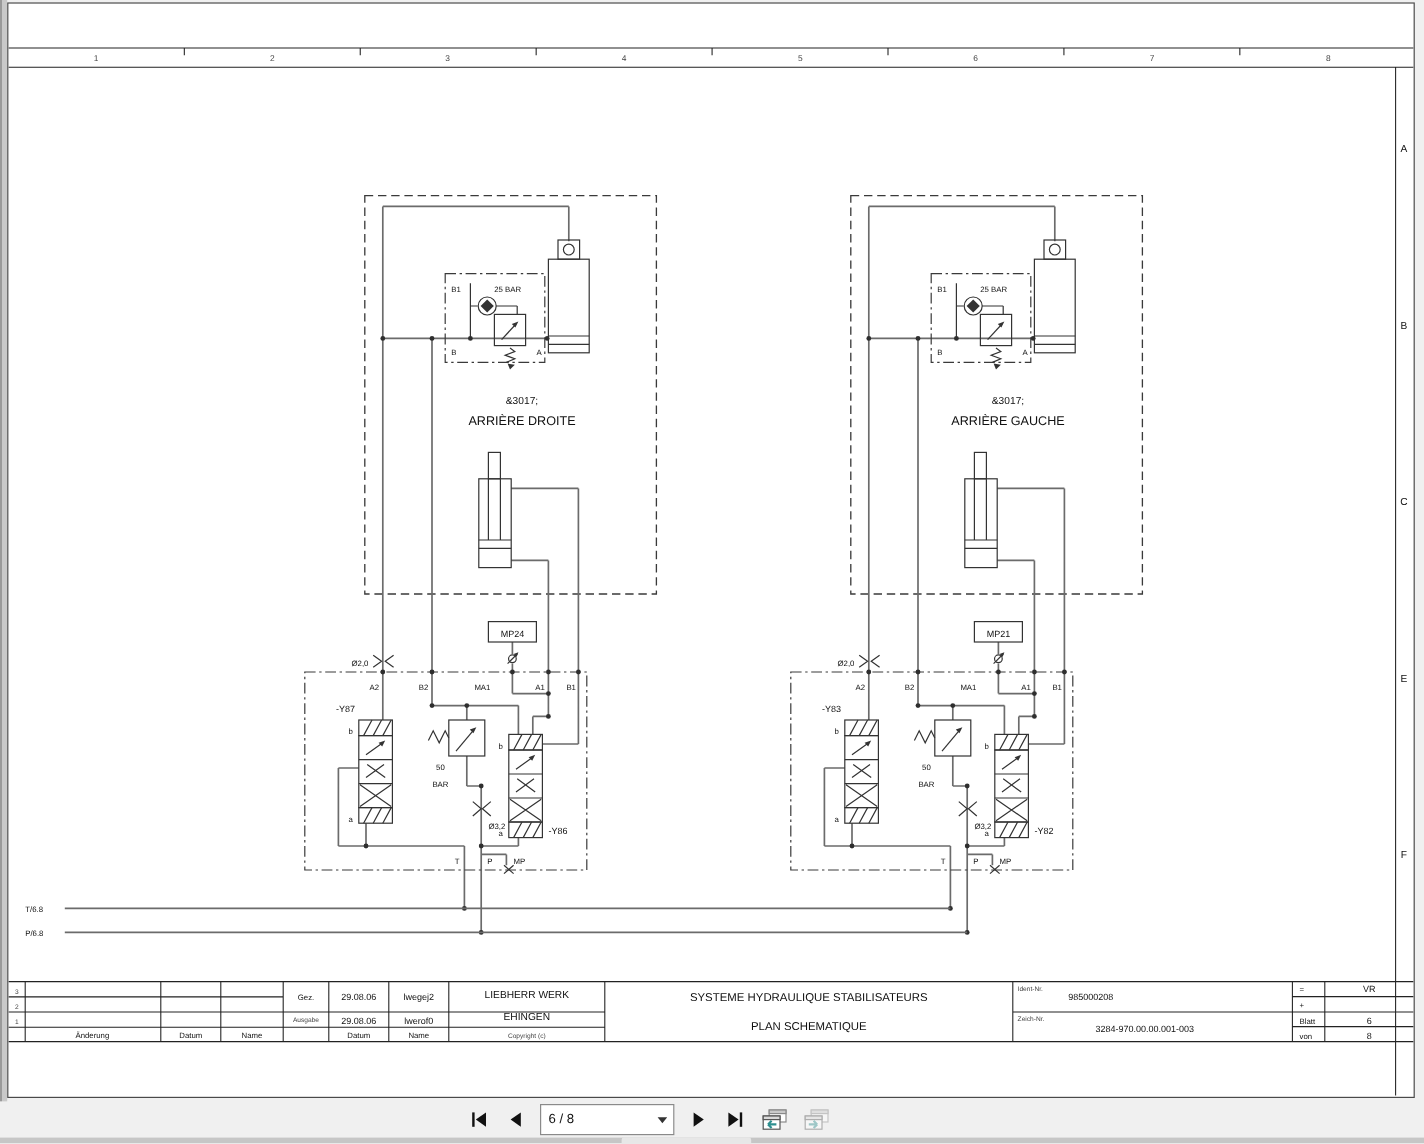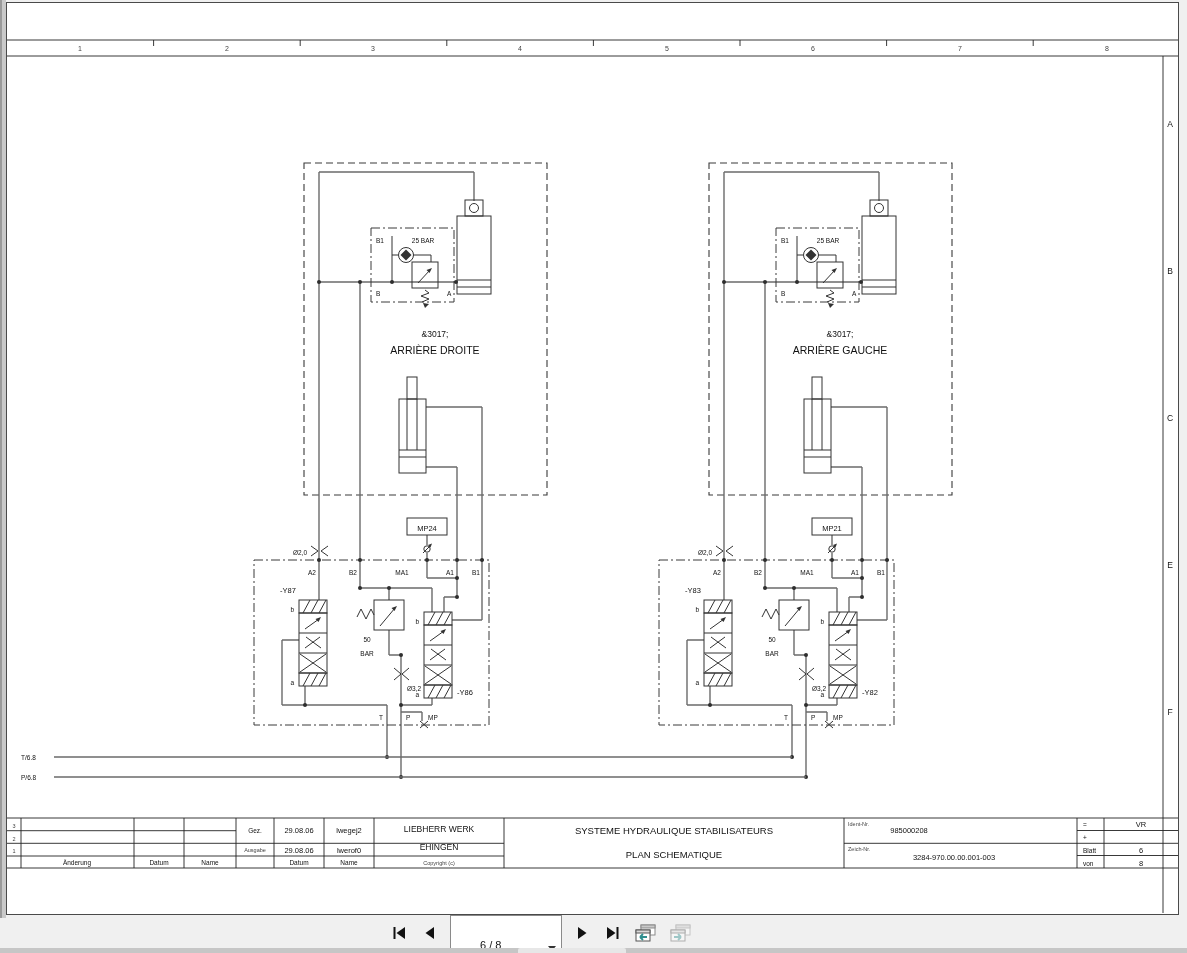--- a/index.html
+++ b/index.html
@@ -22,22 +22,22 @@
   .t6{font-size:6.5px;}
   .t7{font-size:7.5px;}
   .t8{font-size:8.5px;}
   .t9{font-size:9.5px;}
   .t10{font-size:10.5px;}
   .tick{font-size:7px;fill:#444;}
   .bottom-bar{position:absolute;left:0;top:918px;width:1187px;height:30px;background:#f0f0f0;}
   .nav{position:absolute;left:388px;top:2px;height:26px;display:flex;align-items:center;gap:9px;}
   .navbtn{width:22px;height:22px;display:flex;align-items:center;justify-content:center;
        background:transparent;border:none;padding:0;cursor:pointer;}
-  .combo{width:112px;height:37px;background:#fff;border:1px solid #8a8a8a;display:flex;
-       align-items:flex-end;box-sizing:border-box;font-size:11px;color:#111;cursor:pointer;padding-left:23px;}
+  .combo{width:112px;height:26px;background:#fff;border:1px solid #8a8a8a;display:flex;
+       align-items:center;box-sizing:border-box;font-size:11px;color:#111;cursor:pointer;}
   .combo .val{flex:1;padding-left:6px;}
   .combo .arrow{width:0;height:0;border-left:4px solid transparent;border-right:4px solid transparent;
        border-top:5px solid #333;margin-right:5px;}
   .viewbtn{width:26px;height:22px;display:flex;align-items:center;justify-content:center;
        background:transparent;border:none;padding:0;cursor:pointer;}
   .viewbtn.disabled{opacity:.42;}
   .bottom-strip{position:absolute;left:0;top:948px;width:1187px;height:5px;background:#c6c6c6;}
   .bottom-strip .seg{position:absolute;left:518px;top:0;width:108px;height:5px;background:#e7e7e7;
        border-radius:2px 2px 0 0;}
 </style>

